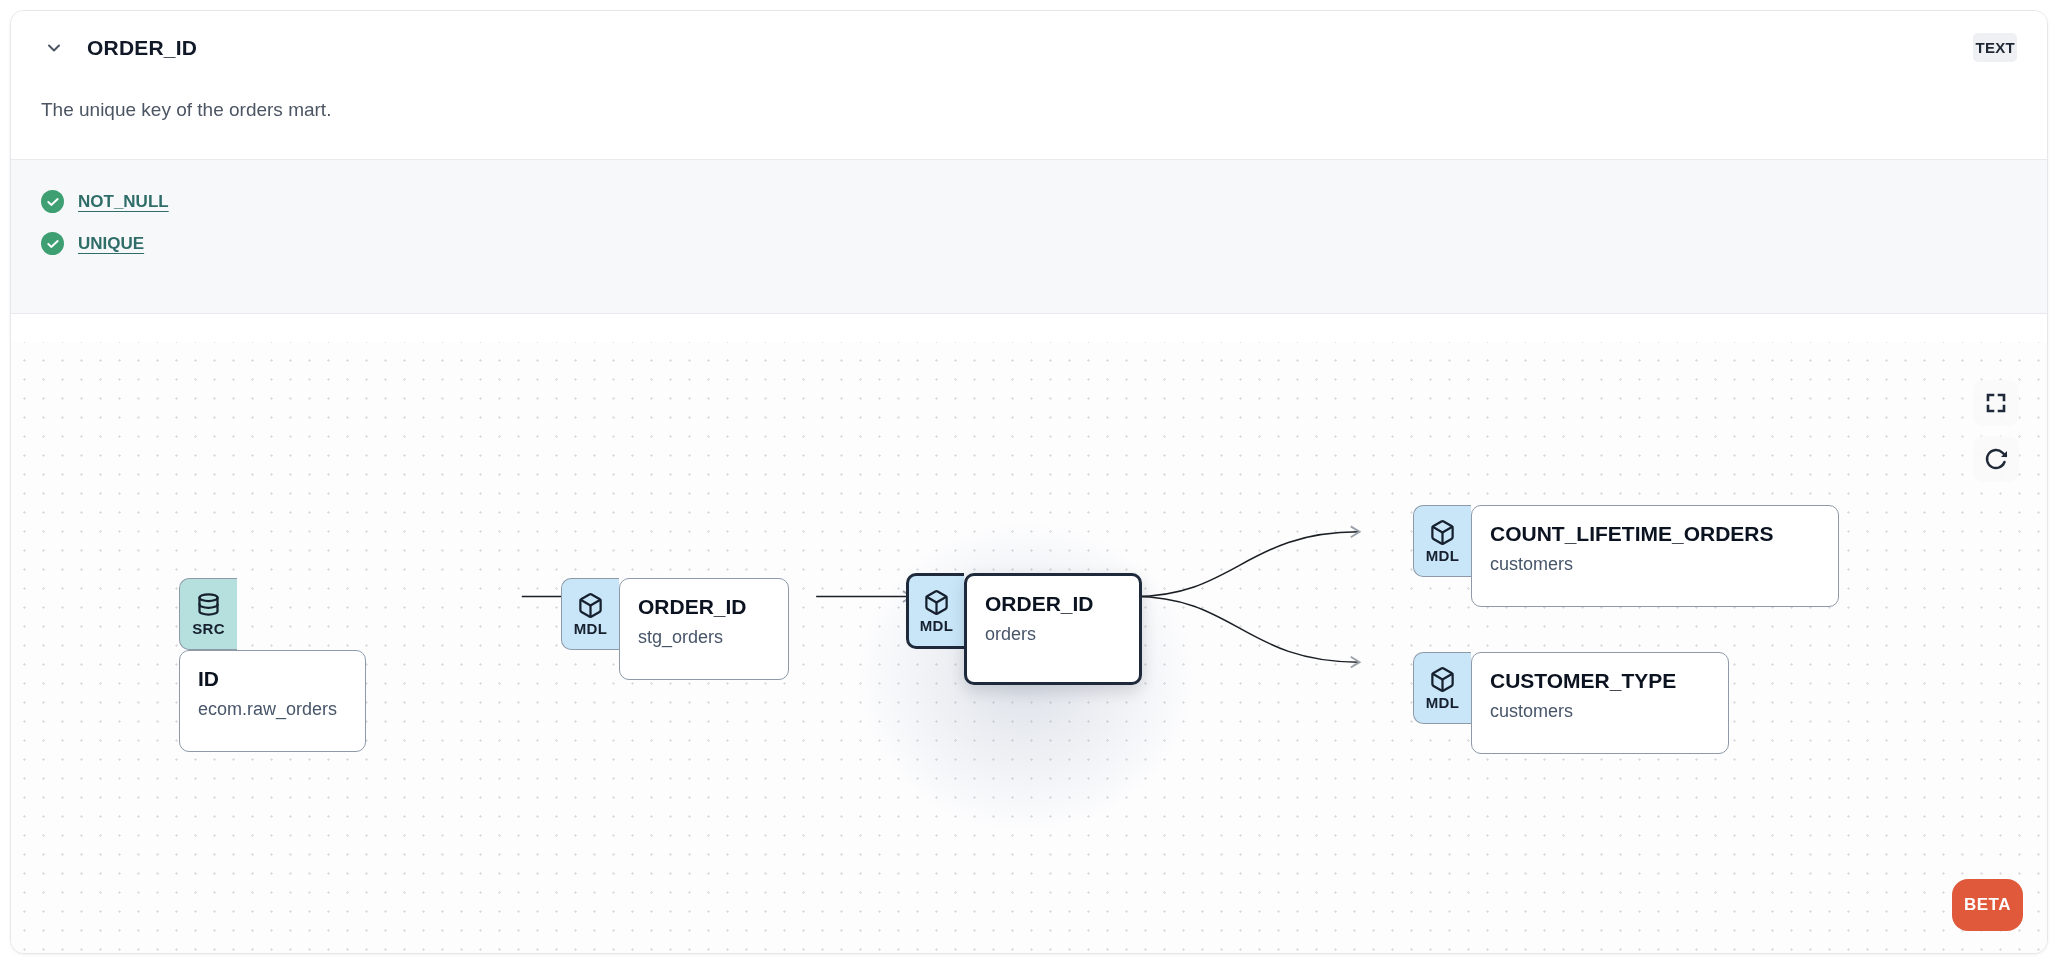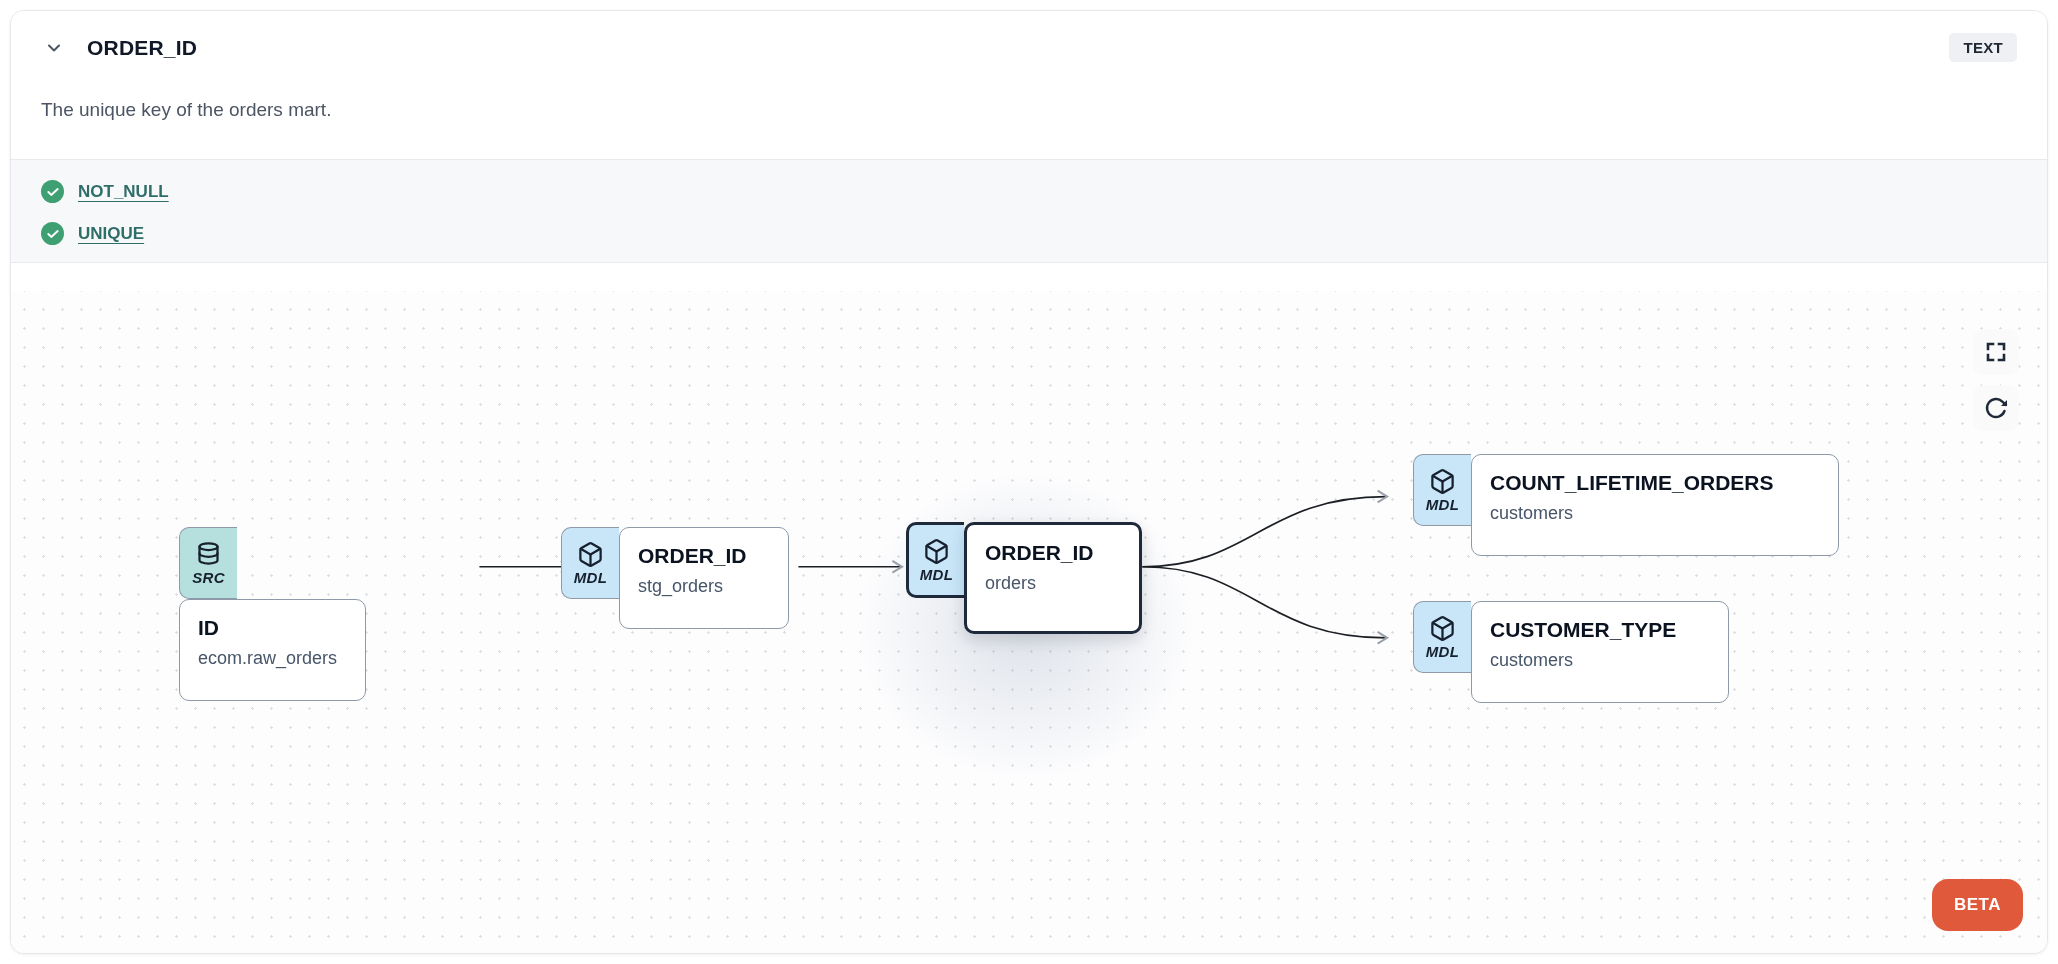--- a/index.html
+++ b/index.html
@@ -14,27 +14,27 @@
   }
 
   
   .hdr { height: 120px; flex: 0 0 auto; position: relative; padding: 24px 30px 0; background:#fff; }
   .hdr-row { display: flex; align-items: center; gap: 20px; }
   .collapse-btn { width: 26px; height: 26px; border: none; background: transparent;
     display: flex; align-items: center; justify-content: center; cursor: pointer; color:#4b5563; }
   .hdr-title { font-size: 21px; font-weight: 700; color: #111827; letter-spacing: .2px; }
   .hdr-desc { margin-top: 38px; font-size: 19px; color: #4b5563; }
   .type-badge { position: absolute; right: 30px; top: 22px; background: #eef0f3;
-    color: #1f2733; font-size: 15px; font-weight: 700; padding: 6px 14px;
+    color: #1f2733; font-size: 15px; font-weight: 700; padding: 6px 2px;
     border-radius: 5px; letter-spacing: .3px; }
 
   
-  .tests { height: 104px; flex: 0 0 auto; background: #f7f8fa;
+  .tests { height: 155px; flex: 0 0 auto; background: #f7f8fa;
     border-top: 1px solid #e8eaed; border-bottom: 1px solid #e8eaed;
-    padding: 20px 30px; display: flex; flex-direction: column; gap: 19px; }
+    padding: 30px 30px; display: flex; flex-direction: column; gap: 19px; }
   .test-row { display: flex; align-items: center; gap: 14px; }
   .check { width: 23px; height: 23px; border-radius: 50%; background: #3d9f72;
     display: flex; align-items: center; justify-content: center; flex: 0 0 auto; }
   .test-link { font-size: 17px; font-weight: 600; color: #2f6d68;
     text-decoration: underline; text-underline-offset: 4px; cursor: pointer; }
 
   
   .canvas { flex: 1 1 auto; position: relative; overflow: hidden; background-color: #fdfdfe;
     background-image: radial-gradient(#dcdee1 1.2px, transparent 1.3px);
     background-size: 19px 19px; background-position: 4px 9px; }
@@ -44,42 +44,42 @@
   .glow { position: absolute; left: 780px; top: 120px; width: 470px; height: 430px;
     background: radial-gradient(closest-side, rgba(148,163,184,.30), rgba(148,163,184,0) 72%);
     pointer-events: none; }
 
   .node { position: absolute; display: flex; align-items: flex-start; cursor: pointer; }
   .tab { width: 58px; height: 72px; border: 1px solid #8e9aa8; border-right: none;
     border-radius: 10px 0 0 10px; display: flex; flex-direction: column;
     align-items: center; justify-content: center; gap: 1px; color: #16202e; flex: 0 0 auto; }
   .tab.src { background: #b5e0de; }
   .tab.mdl { background: #c9e6f9; }
-  .tab-label { font-size: 15px; font-weight: 700; letter-spacing: .3px; font-style: italic; }
+  .tab-label { font-size: 15px; font-weight: 700; letter-spacing: .3px; }
   .nbody { background: #ffffff; border: 1px solid #8e9aa8; border-radius: 10px;
     height: 102px; padding: 16px 18px; display: flex; flex-direction: column;
     justify-content: flex-start; gap: 8px; }
   .ntitle { font-size: 21px; font-weight: 600; color: #0b1220; white-space: nowrap; }
   .nsub { font-size: 18px; color: #475569; white-space: nowrap; }
 
   .node.selected .tab { border: 3px solid #1e293b; border-right: none; height: 76px; }
   .node.selected .nbody { border: 3px solid #1e293b; height: 112px;
     box-shadow: 0 6px 16px rgba(15,23,42,.15); }
   .node.selected { margin-top: -2px; }
 
   
   .controls { position: absolute; top: 38px; right: 28px; display: flex;
     flex-direction: column; gap: 10px; }
   .ctrl-btn { width: 46px; height: 46px; border: none; border-radius: 10px;
     background: rgba(250,250,251,.9); display: flex; align-items: center;
     justify-content: center; color: #1f2937; cursor: pointer; }
 
   .beta { position: absolute; right: 24px; bottom: 22px; background: #e0593a;
     color: #ffffff; font-size: 17px; font-weight: 700; letter-spacing: .5px;
-    padding: 16px 22px; border-radius: 16px; }
+    padding: 16px 12px; border-radius: 16px; }
 </style>
 </head>
 <body>
 
 <div class="card">
 
   <div class="hdr">
     <div class="hdr-row">
       <button class="collapse-btn">
         <span style="display:flex">

